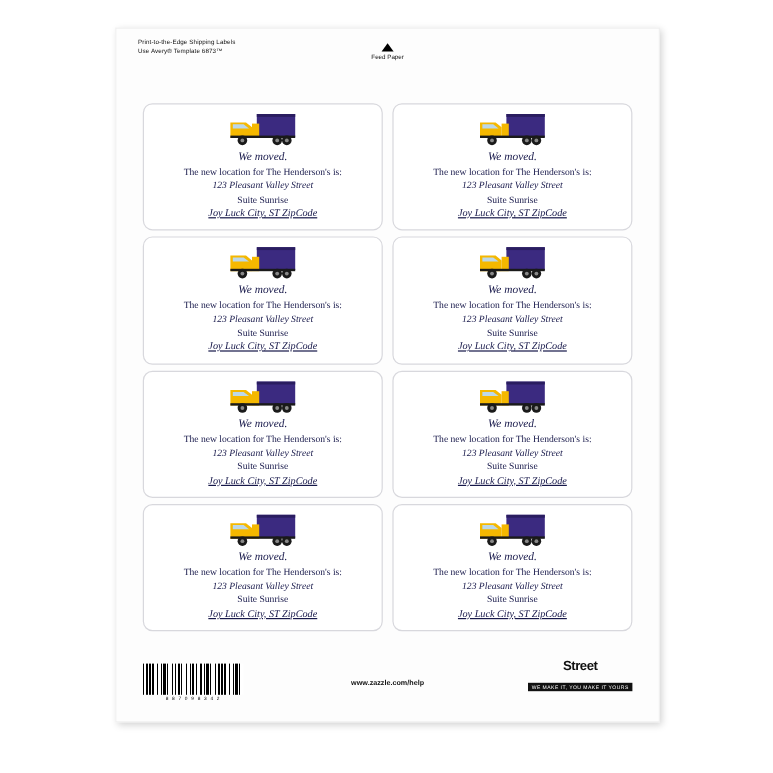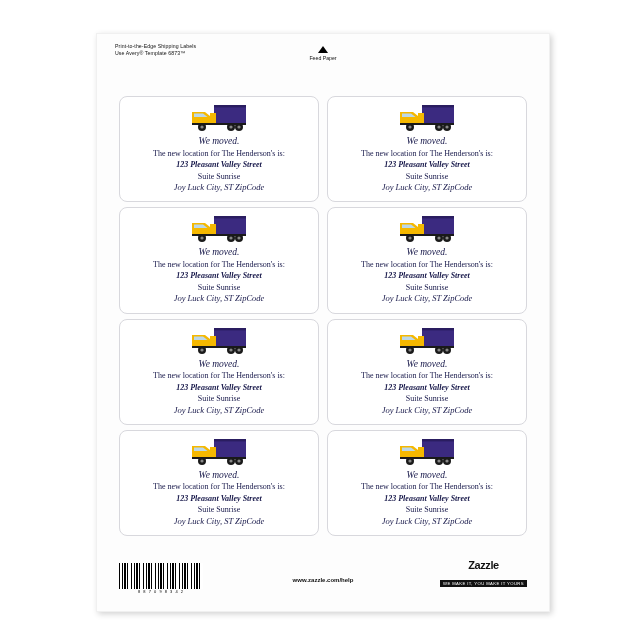--- a/index.html
+++ b/index.html
@@ -16,21 +16,21 @@
   #sheet {
     position: relative;
     width: 644px;
     height: 644px;
     background: #ffffff;
   }
   
   .page {
     position: absolute;
     left: 96px;
-    top: 33px;
+    top: 23px;
     width: 452px;
     height: 577px;
     background: #fdfdfd;
     box-shadow: 2px 2px 6px rgba(0,0,0,0.18);
     border: 1px solid #f0f0f0;
   }
   .header-note {
     position: absolute;
     left: 18px;
     top: 9px;
@@ -99,28 +99,28 @@
   .line-moved {
     font-style: italic;
     font-size: 9.5px;
   }
   .line-loc {
     font-size: 8px;
   }
   .line-addr {
     font-style: italic;
     font-size: 8px;
-    font-weight: bold;
   }
   .line-suite {
     font-size: 8px;
   }
   .line-city {
     font-style: italic;
     font-size: 8.5px;
+    text-decoration: underline;
   }
   
   .footer {
     position: absolute;
     left: 0;
     right: 0;
     bottom: 12px;
     height: 40px;
   }
   .barcode {
@@ -408,19 +408,19 @@
 
     </div>
 
     <div class="footer">
       <div class="barcode">
         <div class="bars"></div>
         <div class="bc-text">8 8 7 0 9 8 3 4 2</div>
       </div>
       <div class="help-url">www.zazzle.com/help</div>
       <div class="brand">
-        <div class="brand-name">Zazzle</div>
+        <div class="brand-name">Street</div>
         <div class="brand-sub">WE MAKE IT, YOU MAKE IT YOURS</div>
       </div>
     </div>
 
   </div>
 </div>
 
 </body></html>

